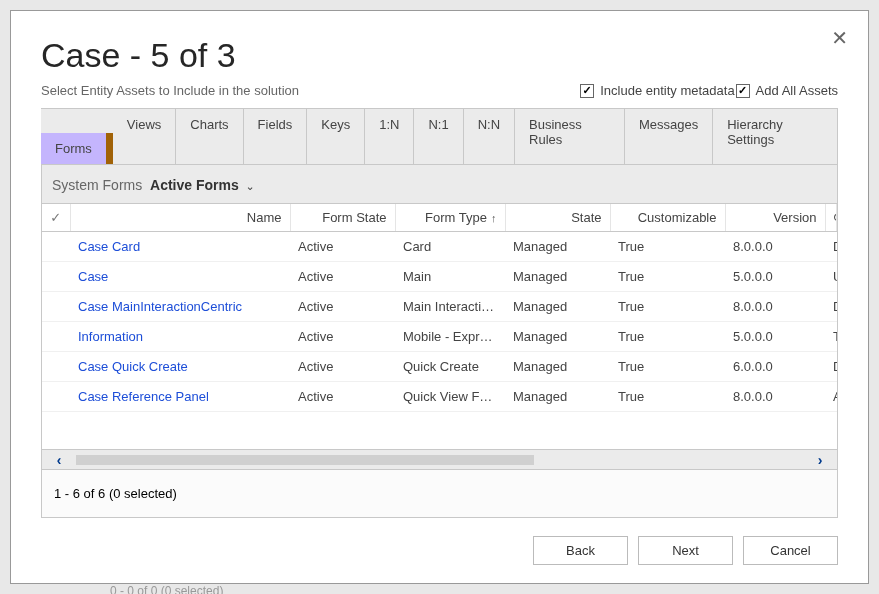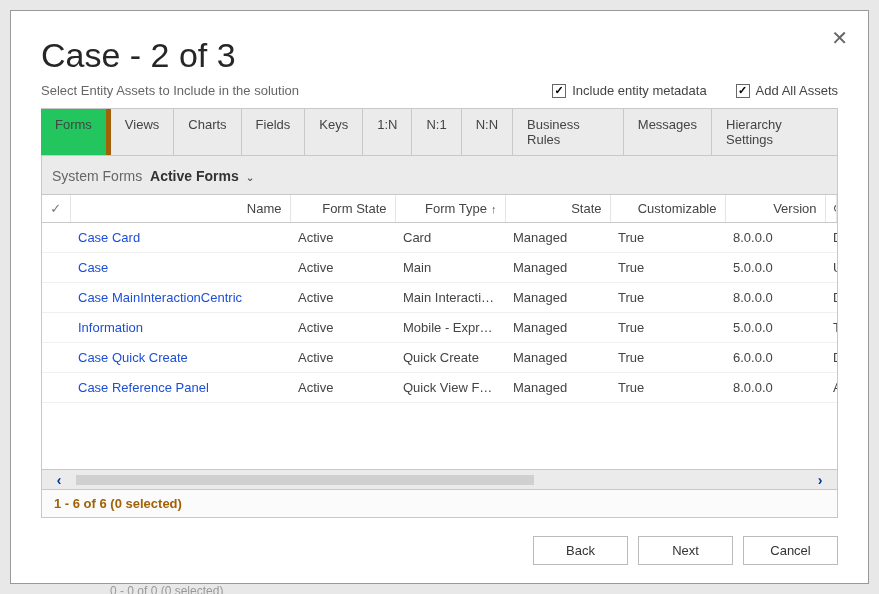--- a/index.html
+++ b/index.html
@@ -55,21 +55,21 @@
       display: flex;
       justify-content: space-between;
       align-items: center;
     }
     .subtitle {
       font-size: 13px;
       color: #666;
     }
     .checks {
       display: flex;
-      gap: 29px;
+      gap: 1px;
       align-items: flex-end;
     }
     .chk-wrap {
       display: inline-flex;
       align-items: center;
       gap: 6px;
       font-size: 13px;
       color: #444;
       cursor: pointer;
     }
@@ -97,22 +97,23 @@
       background: #ebebeb;
     }
     .tab {
       padding: 8px 14px;
       font-size: 13px;
       color: #444;
       border-right: 1px solid #c8c8c8;
       cursor: pointer;
     }
     .tab.active {
-      background: #22c55e;
-      border-right: 5px solid #a16207;
+      background: #c4b5fd;
+      border-right: 7px solid #a16207;
+      margin-top: 24px;
     }
     .panel {
       margin: 0 30px;
       flex: 1;
       background: #ebebeb;
       border-bottom: 1px solid #c8c8c8;
       border-left: 1px solid #c8c8c8;
       border-right: 1px solid #c8c8c8;
       display: flex;
       flex-direction: column;
@@ -209,26 +210,25 @@
     }
     .scroll-thumb {
       position: absolute;
       left: 0;
       top: 0;
       height: 10px;
       width: 63%;
       background: #d0d0d0;
     }
     .pager {
-      padding: 6px 12px;
-      font-size: 13px;
-      color: #a16207;
+      padding: 16px 12px;
+      font-size: 13px;
+      color: #000000;
       background: #fbfbfb;
       border-top: 1px solid #c8c8c8;
-      font-weight: bold;
     }
     .footer {
       padding: 18px 30px;
       display: flex;
       justify-content: flex-end;
       gap: 10px;
     }
     .btn {
       border: 1px solid #bbb;
       background: #fff;
@@ -249,21 +249,21 @@
   </style>
 </head>
 <body>
 
 <div class="modal">
   <div class="modal-inner">
 
     <div class="close-btn">✕</div>
 
     <div class="header">
-      <div class="page-title">Case - 2 of 3</div>
+      <div class="page-title">Case - 5 of 3</div>
       <div class="subtitle-row">
         <div class="subtitle">Select Entity Assets to Include in the solution</div>
         <div class="checks">
           <label class="chk-wrap">
             <span class="chk-box checked"></span>
             <span>Include entity metadata</span>
           </label>
           <label class="chk-wrap">
             <span class="chk-box checked"></span>
             <span>Add All Assets</span>

